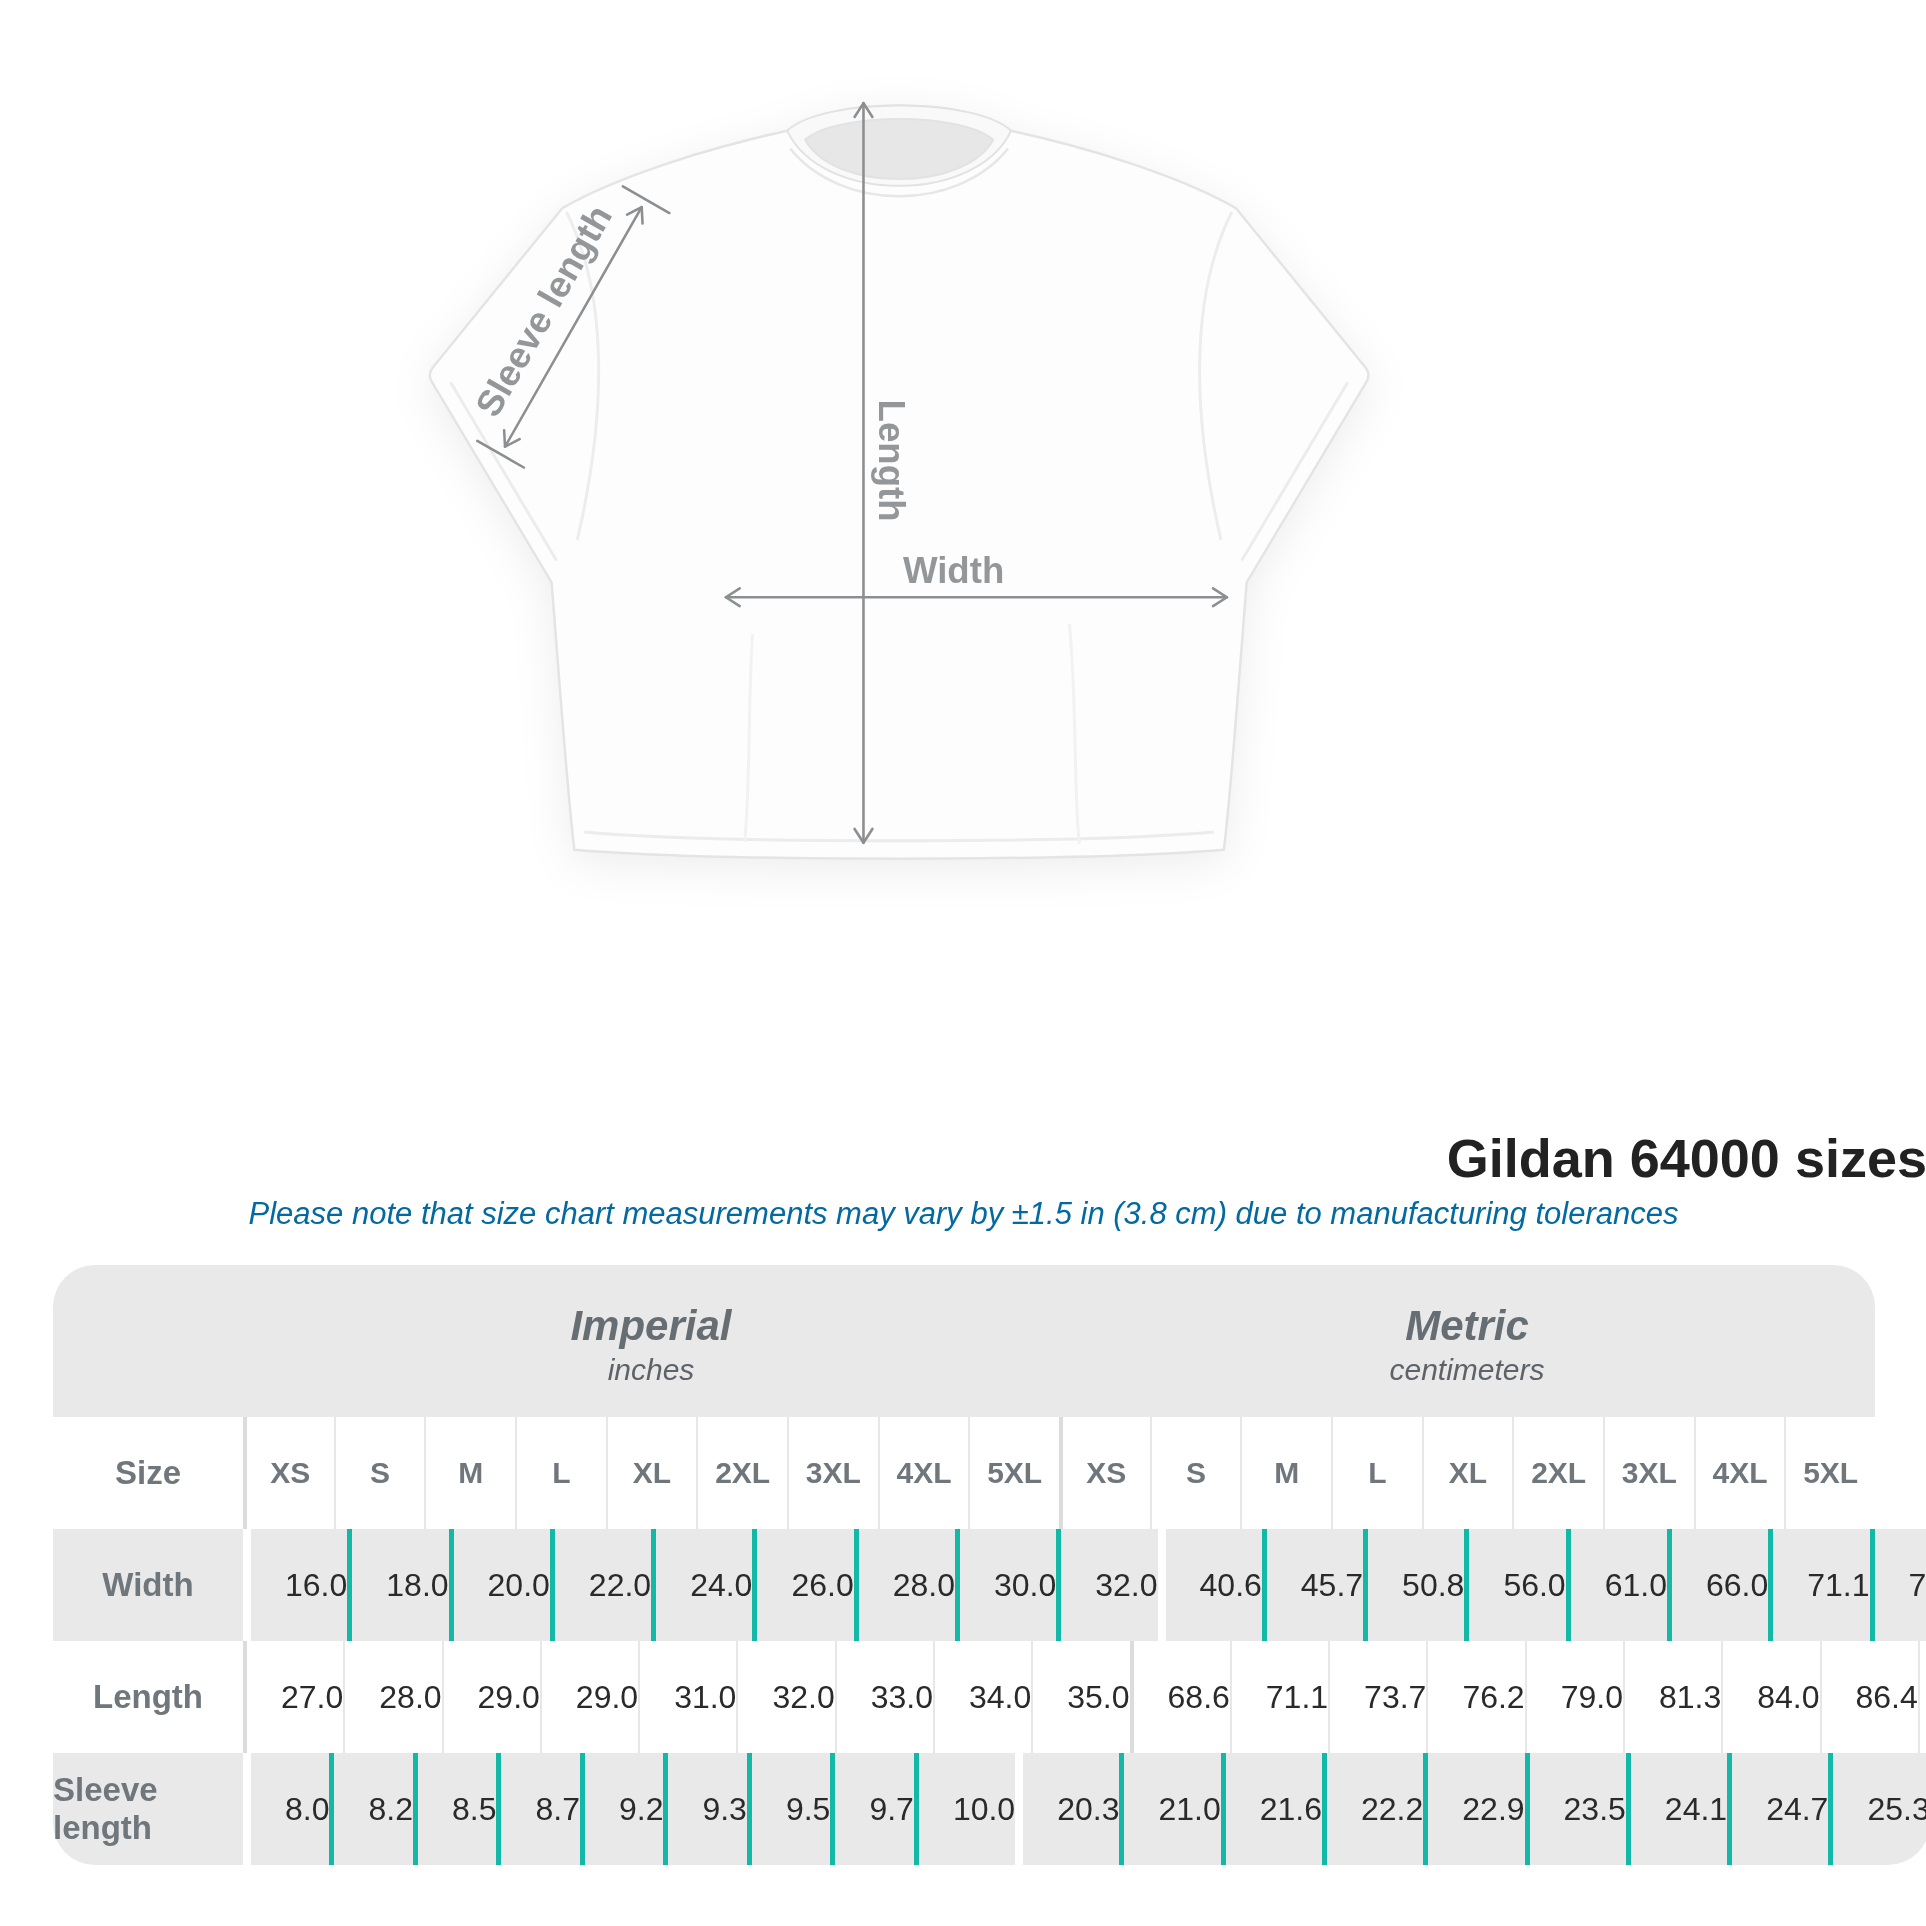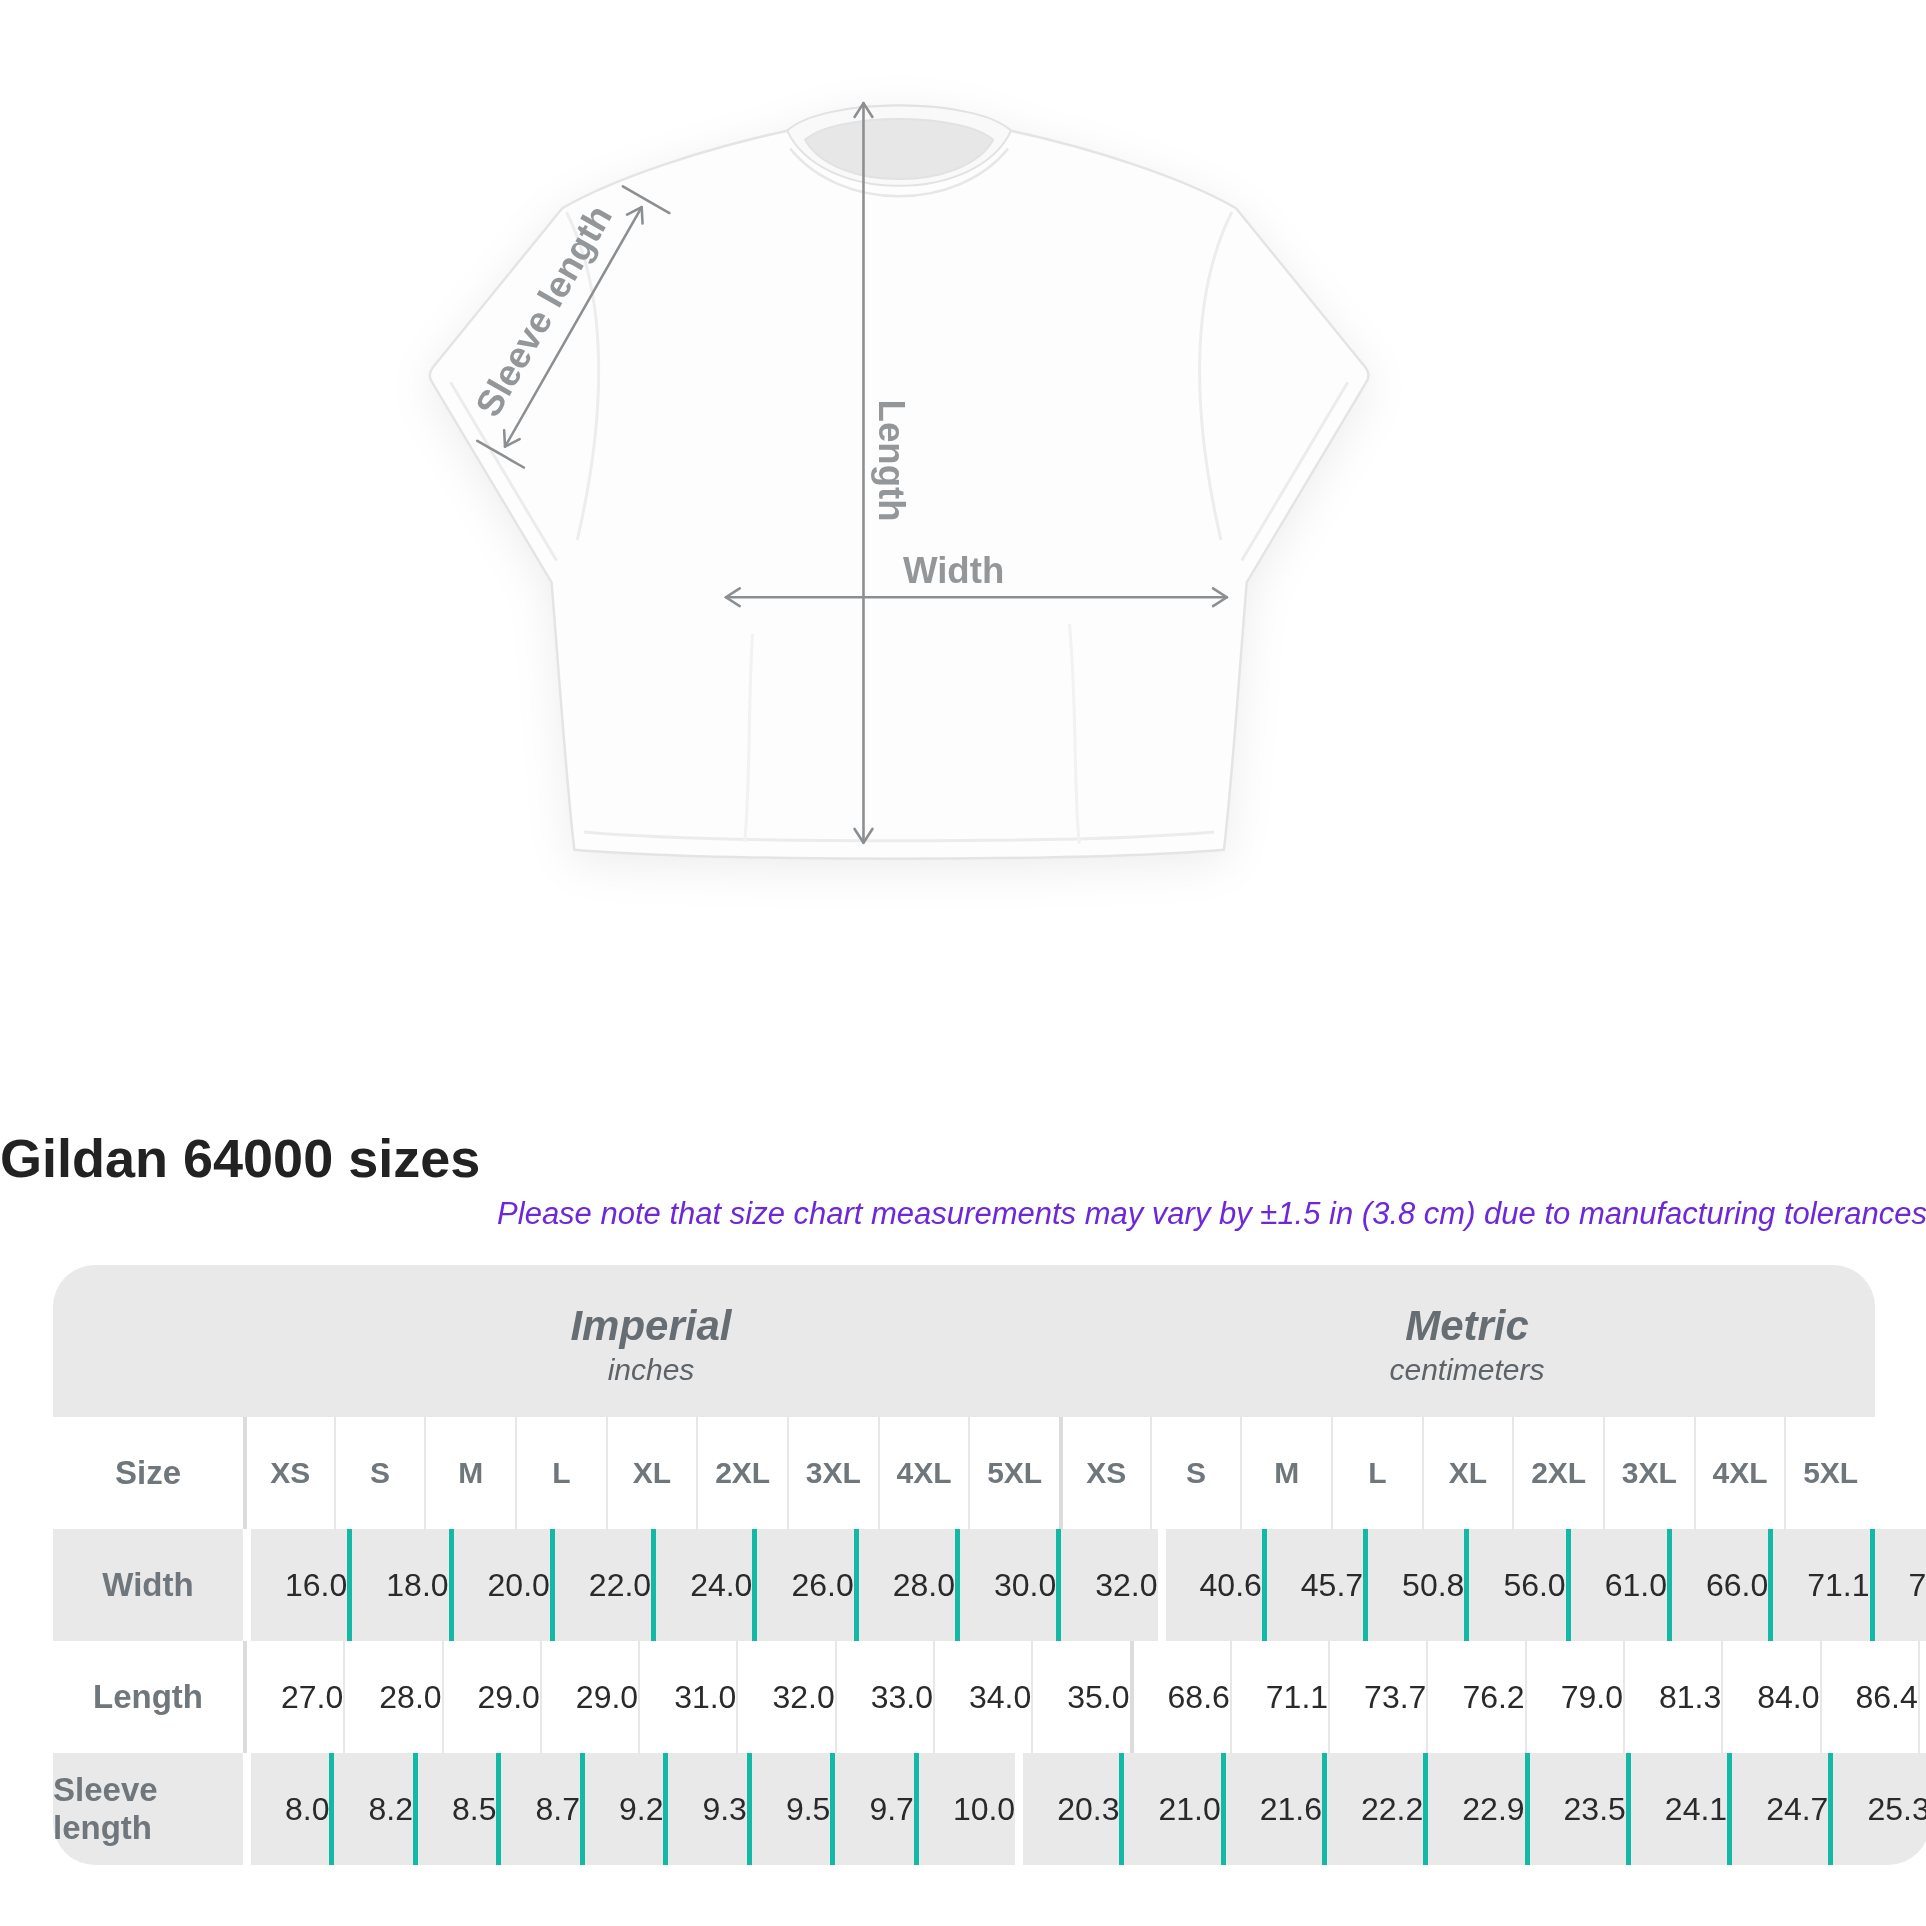--- a/index.html
+++ b/index.html
@@ -7,26 +7,26 @@
     position:relative; width:1927px; height:1927px; background:#ffffff;
     font-family:"Liberation Sans", sans-serif; overflow:hidden;
   }
   
   .figure { position:absolute; left:0; top:0; width:1927px; height:1139px; }
   .figure svg { display:block; width:100%; height:100%; }
   .dim-text { font-family:"Liberation Sans", sans-serif; font-weight:bold; font-size:37px; fill:#94979a; }
 
   
   .title {
-    position:absolute; left:0; top:1127px; width:100%; text-align:left;
+    position:absolute; left:0; top:1127px; width:100%; text-align:right;
     font-size:54px; font-weight:bold; color:#222; letter-spacing:0;
   }
   .subtitle {
-    position:absolute; left:0; top:1196px; width:100%; text-align:right;
-    font-size:31px; font-style:italic; color:#6d28d9;
+    position:absolute; left:0; top:1196px; width:100%; text-align:center;
+    font-size:31px; font-style:italic; color:#0369a1;
   }
 
   
   .size-table { position:absolute; left:53px; top:1265px; width:1822px; }
   .band {
     height:152px; background:#e9e9e9; border-radius:42px 42px 0 0;
     display:grid; grid-template-columns:190px repeat(18, 1fr); align-items:center;
   }
   .band-imperial { grid-column:2 / 11; text-align:center; }
   .band-metric   { grid-column:11 / 20; text-align:center; }

